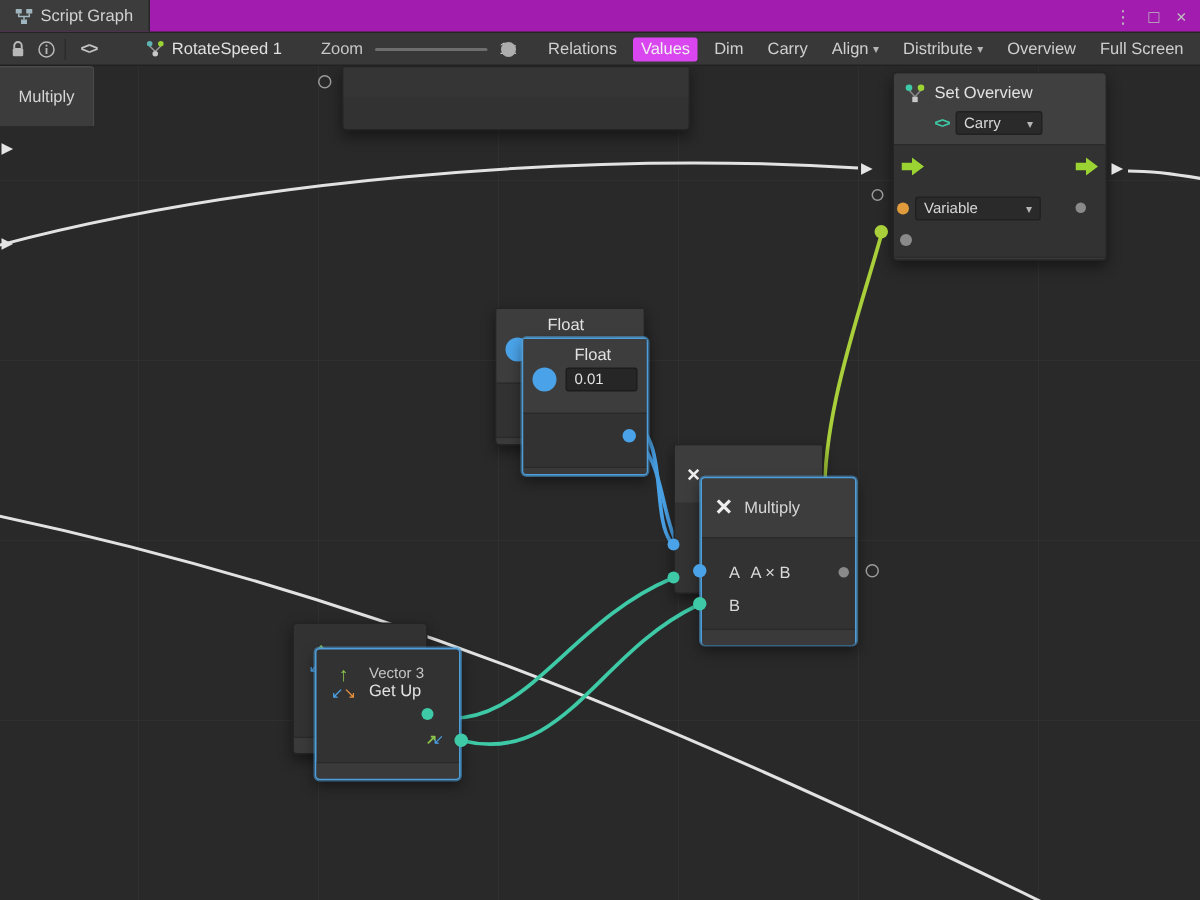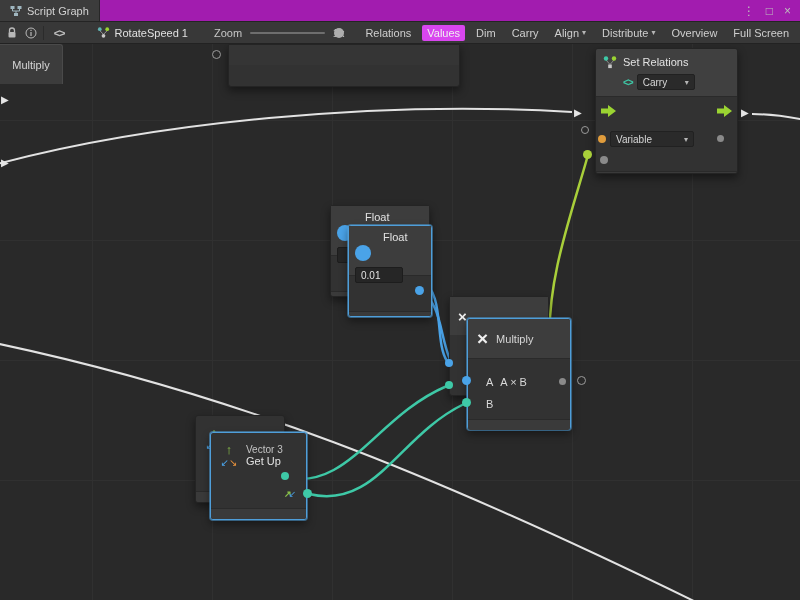--- a/index.html
+++ b/index.html
@@ -78,21 +78,21 @@
   .sv-flow { height:30px; display:flex; align-items:center; justify-content:space-between; padding:0 5px; }
   .sv-var { height:24px; position:relative; display:flex; align-items:center; }
   .sv-val { height:20px; position:relative; }
   .sv-ftr { flex:1; }
 
   
   .float-node { width:84px; height:92px; left:348px; top:181px; }
   .float-ghost { width:100px; height:92px; left:330px; top:161px; }
   .f-hdr { height:50px; padding:5px 6px; background:#3d3d3d; border-bottom:1px solid #2a2a2a; }
   .f-title { margin-left:28px; color:#e2e2e2; }
-  .f-row { display:flex; gap:6px; margin-top:2px;flex-direction:column; }
+  .f-row { display:flex; align-items:center; gap:6px; margin-top:2px; }
   .f-circle { width:16px; height:16px; border-radius:50%; background:#4aa3e8; flex:none; }
   .f-body { height:35px; background:#323232; }
   .f-ftr { height:5px; }
 
   
   .mul-ghost { left:449px; top:252px; width:100px; height:100px; }
   .mg-hdr { height:38px; background:#3d3d3d; display:flex; align-items:center; padding-left:8px; }
   .x-ico { color:#efefef; font-size:19px; font-weight:bold; line-height:1; }
   .x-ico.small { font-size:15px; }
   .mul-node { left:467px; top:274px; width:104px; height:112px; }
@@ -287,21 +287,21 @@
 
   <div class="node sv-node" style="z-index:3;">
     <div class="hdr sv-hdr">
       <div class="sv-title-row">
         <svg width="16" height="16" viewBox="0 0 16 16">
           <path d="M4 6 L8 10.5 M12 6 L8 10.5" stroke="#8a8a8a" fill="none"></path>
           <circle cx="4" cy="4.5" r="2.2" fill="#3ec9a7"></circle>
           <circle cx="12" cy="4.5" r="2.2" fill="#9bd432"></circle>
           <rect x="6.2" y="10.5" width="3.6" height="3.6" fill="#c8c8c8"></rect>
         </svg>
-        <span>Set Relations</span>
+        <span>Set Overview</span>
       </div>
       <div class="sv-kind-row">
         <span class="kind-ico">&lt;&gt;</span>
         <span class="dropdown" style="width:58px;">
           <span>Carry</span>
           <span class="chev">▾</span>
         </span>
       </div>
     </div>
     <div class="sv-flow">

